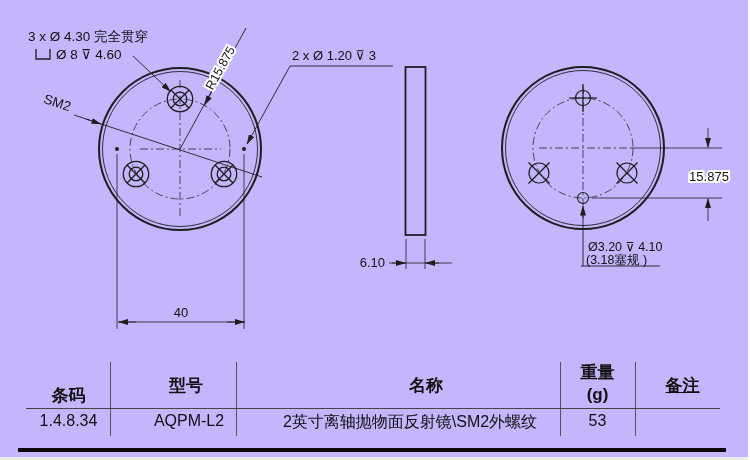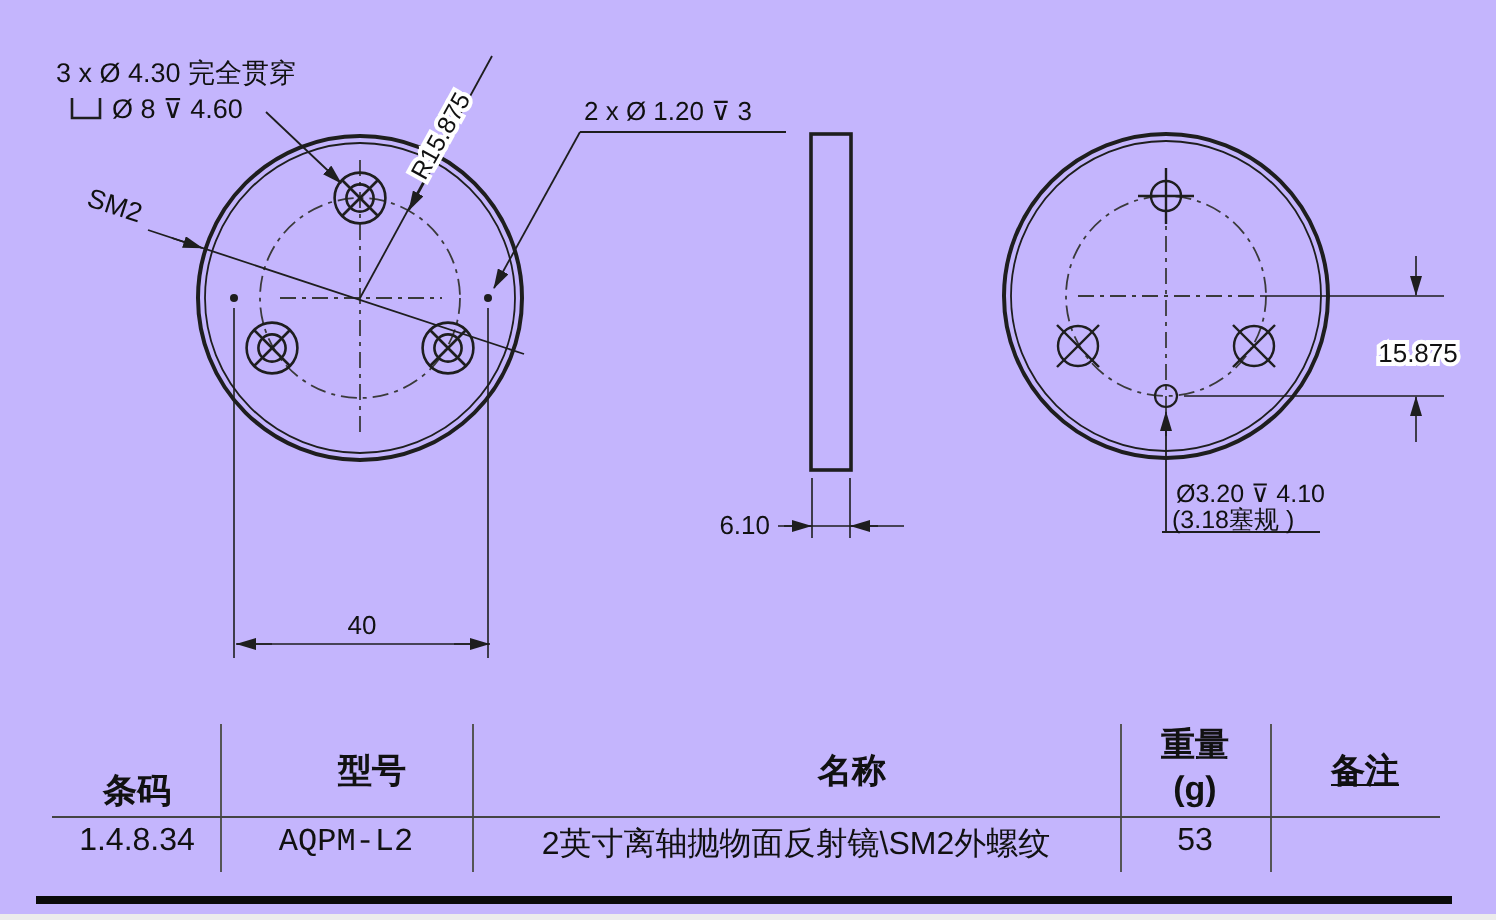--- a/index.html
+++ b/index.html
@@ -145,20 +145,20 @@
     <div class="thickline" style="left:18px;top:448px;width:708px;"></div>
 
     <div class="tcell th" style="left:27px;top:384px;width:83px;">条码</div>
     <div class="tcell th" style="left:110px;top:374px;width:126px;padding-left:13px;">型号</div>
     <div class="tcell th" style="left:236px;top:374px;width:324px;margin-left:28px;">名称</div>
     <div class="tcell th" style="left:560px;top:361px;width:75px;font-family:Liberation Mono, monospace;">重量</div>
     <div class="tcell th" style="left:560px;top:385px;width:75px;">(g)</div>
     <div class="tcell th" style="left:635px;top:374px;width:95px;text-decoration:underline;">备注</div>
 
     <div class="tcell td" style="left:27px;top:412px;width:83px;">1.4.8.34</div>
-    <div class="tcell td" style="left:110px;top:412px;width:126px;font-family:Liberation Mono, monospace;">AQPM-L2</div>
-    <div class="tcell td" style="left:236px;top:412px;width:324px;">2英寸离轴抛物面反射镜\SM2外螺纹</div>
+    <div class="tcell td" style="left:126px;top:412px;width:126px;">AQPM-L2</div>
+    <div class="tcell td" style="left:248px;top:412px;width:324px;">2英寸离轴抛物面反射镜\SM2外螺纹</div>
     <div class="tcell td" style="left:560px;top:412px;width:75px;">53</div>
     <div class="tcell td" style="left:635px;top:412px;width:95px;"></div>
   </div>
 
   <div class="edge"></div>
 </div>
 
 </body></html>

